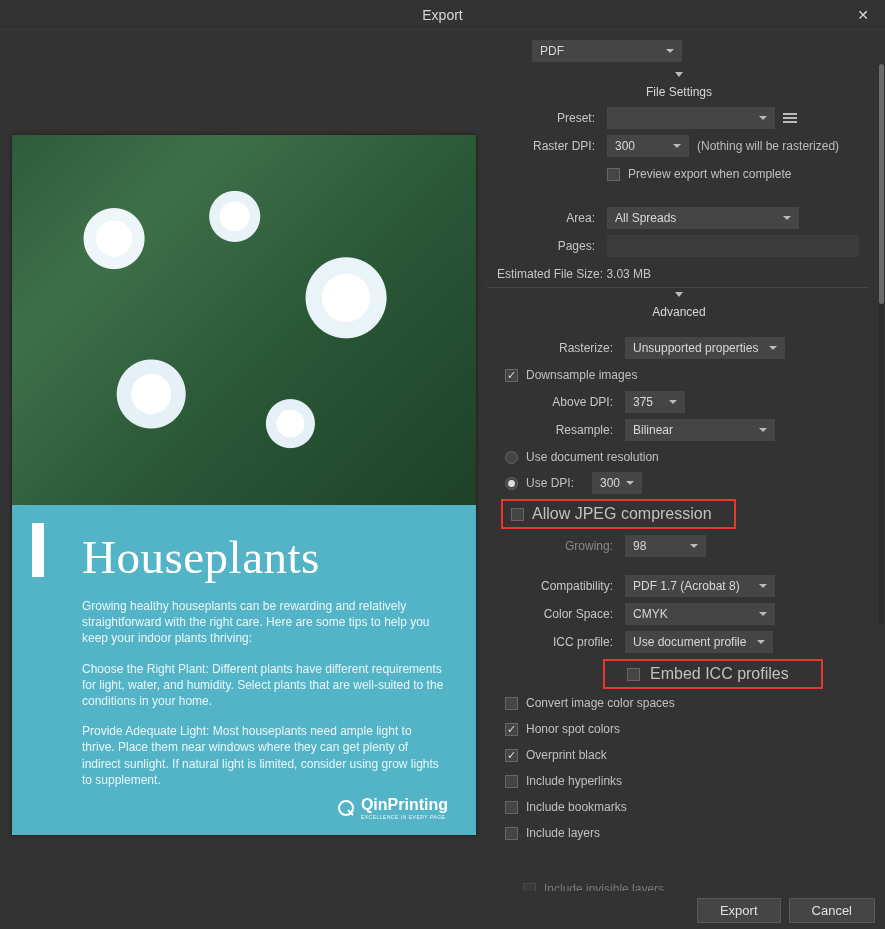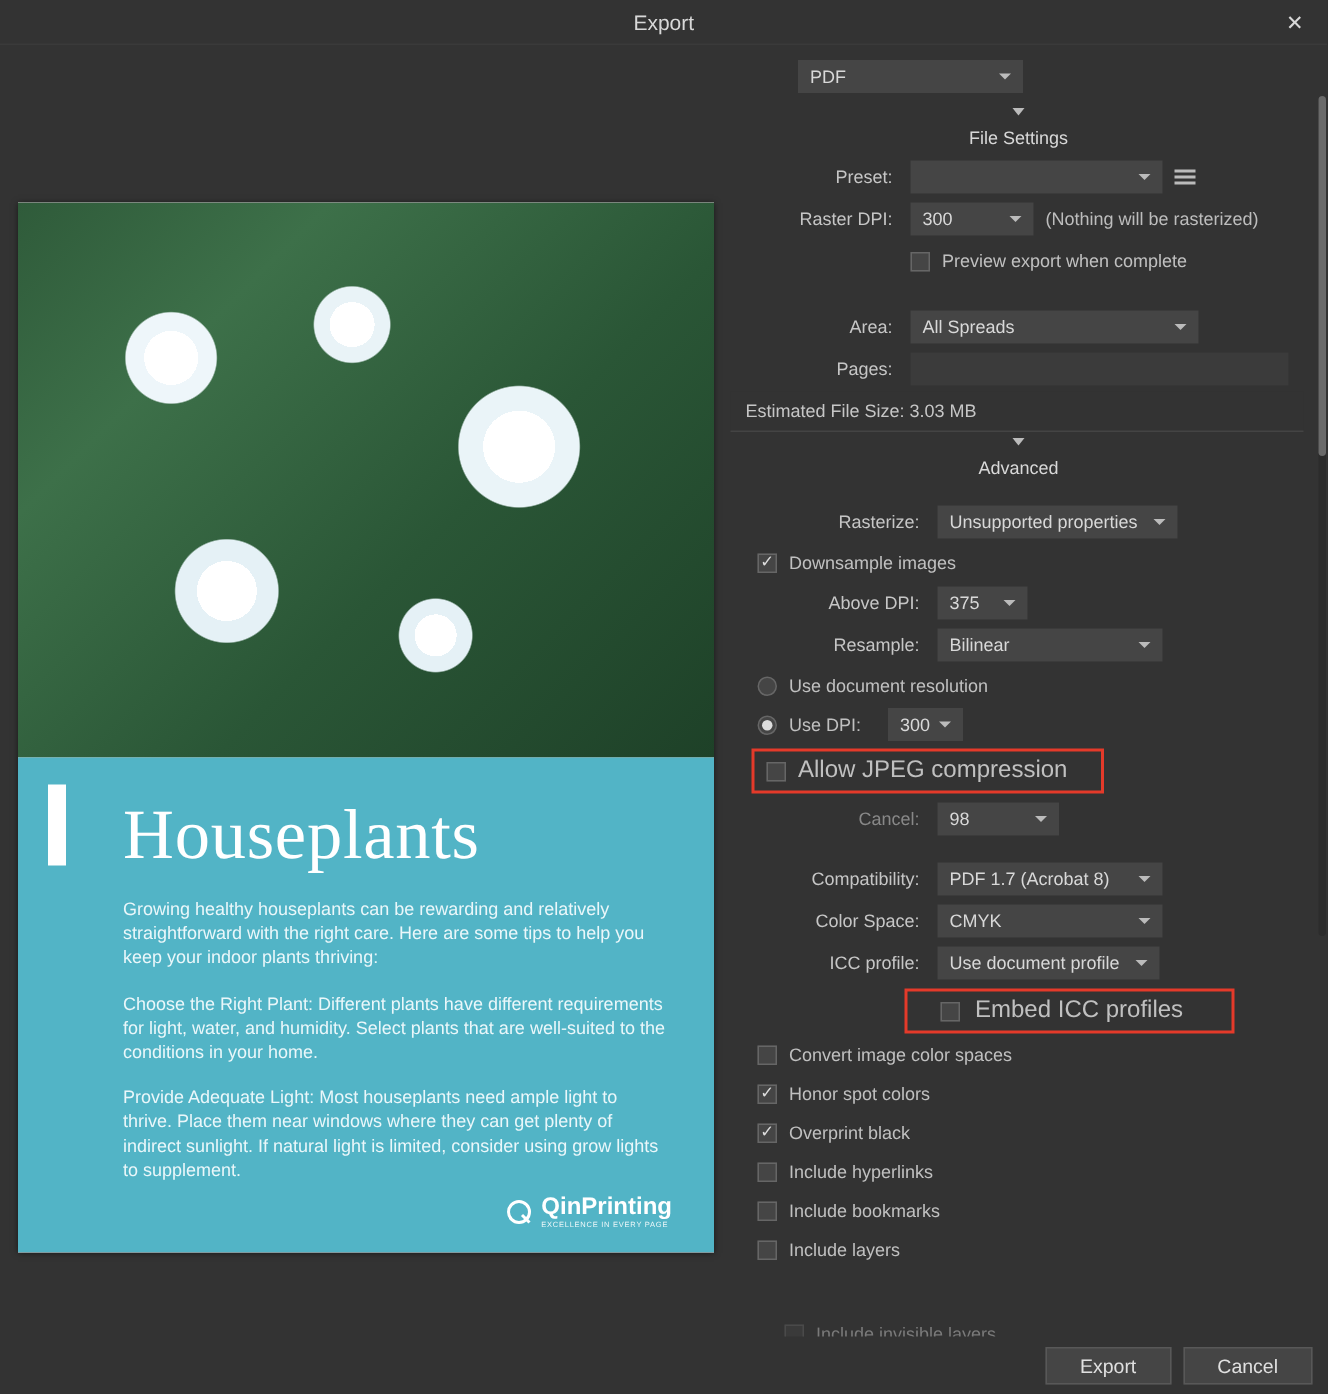--- a/index.html
+++ b/index.html
@@ -207,21 +207,21 @@
         </div>
 
         <div style="margin-top:4px;">
           <div class="hl-red box1">
             <div class="checkbox"></div>
             <span>Allow JPEG compression</span>
           </div>
         </div>
 
         <div class="row" style="margin-top:4px;">
-          <div class="label dim" style="width:138px;">Cancel:</div>
+          <div class="label dim" style="width:138px;">Growing:</div>
           <div class="control">
             <span class="sel-wrap"><input class="select num-input" style="width: 81px;" value="98"></span>
           </div>
         </div>
 
         <div style="height:10px;"></div>
 
         <div class="row">
           <div class="label" style="width:138px;">Compatibility:</div>
           <div class="control">

